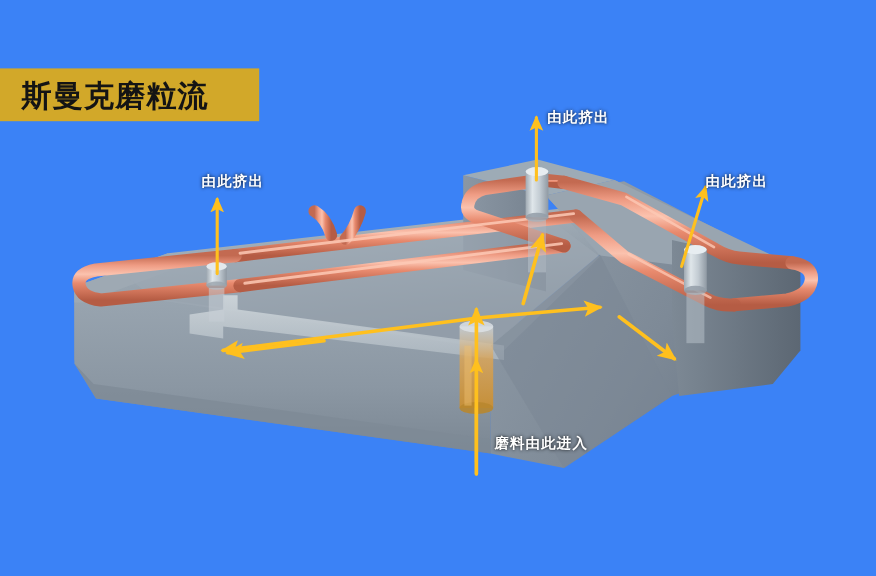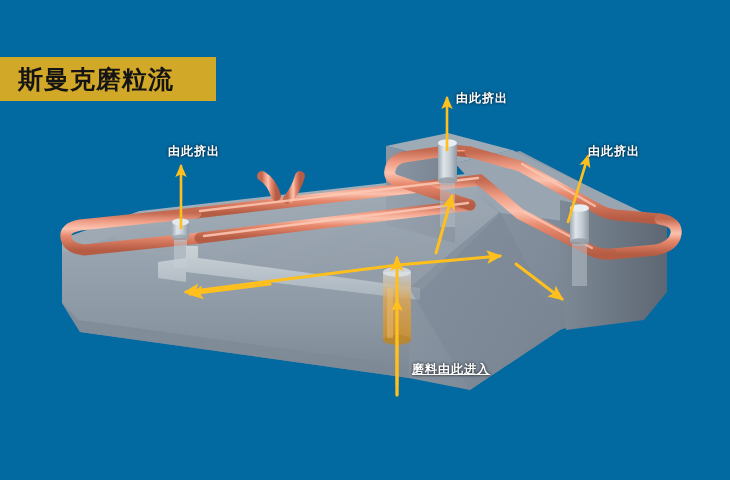--- a/index.html
+++ b/index.html
@@ -7,21 +7,21 @@
     padding: 0;
     background: #000000;
   }
   body {
     font-family: "Liberation Sans", sans-serif;
   }
   #stage {
     position: relative;
     width: 730px;
     height: 480px;
-    background: #0369a1;
+    background: #3b82f6;
     overflow: hidden;
   }
   #scene {
     position: absolute;
     left: 0; top: 0;
     width: 730px;
     height: 480px;
   }
   .title-banner {
     position: absolute;
@@ -50,21 +50,21 @@
     font-size: 12px;
     font-weight: bold;
     color: #ffffff;
     white-space: nowrap;
     letter-spacing: 1px;
     text-shadow: 0 0 3px rgba(0,0,0,0.9);
   }
   #lbl-extrude-left  { left: 168px; top: 143px; }
   #lbl-extrude-top   { left: 456px; top: 90px;  }
   #lbl-extrude-right { left: 588px; top: 143px; }
-  #lbl-inlet         { left: 412px; top: 361px; text-decoration: underline; }
+  #lbl-inlet         { left: 412px; top: 361px; }
 </style>
 </head>
 <body>
 
 <div id="stage">
 
   <svg id="scene" viewBox="0 0 730 480">
     <defs>
 
       <linearGradient id="gTopFace" x1="0" y1="0" x2="0.4" y2="1">

